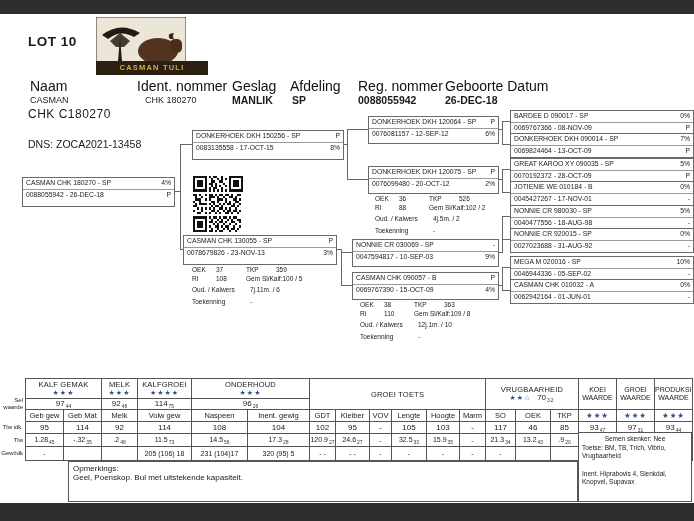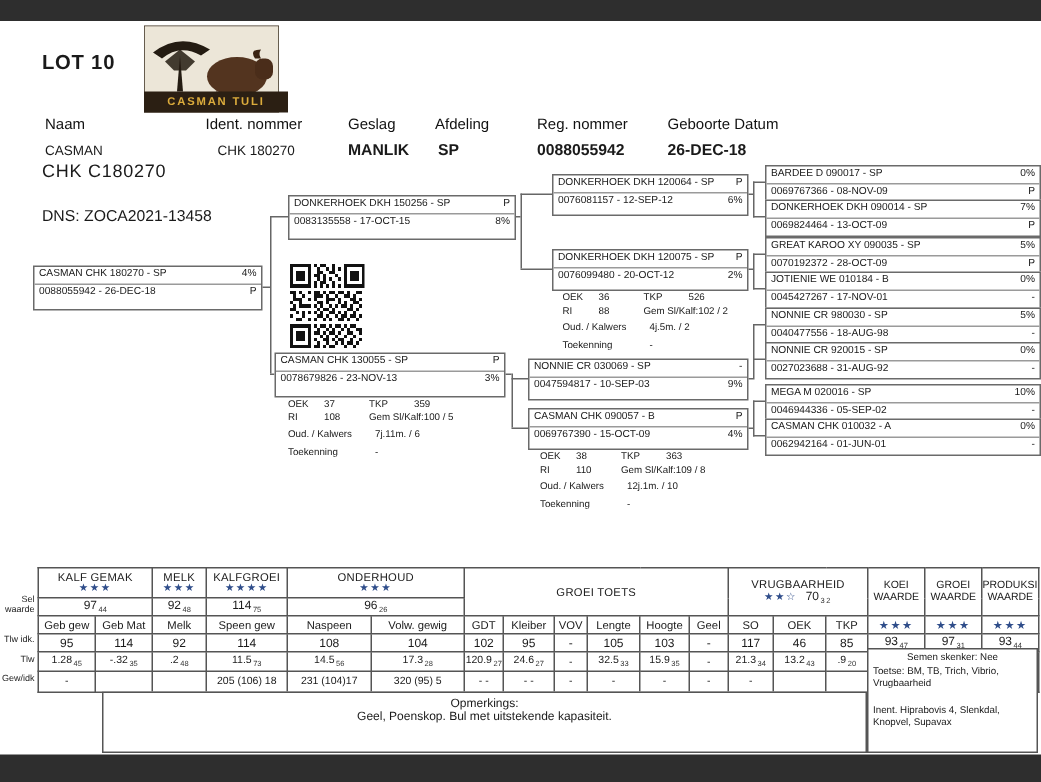--- a/index.html
+++ b/index.html
@@ -6,26 +6,26 @@
   .page{position:relative;width:694px;height:521px;background:#fff;overflow:hidden;
         font-family:"Liberation Sans", sans-serif;color:#1a1a1a;}
   .bar{position:absolute;left:0;width:694px;background:#2e2e2e;}
   .bar.top{top:0;height:14px;}
   .bar.bottom{top:503px;height:18px;}
   .abs{position:absolute;}
   
   .lot{left:28px;top:34px;font-size:13.5px;font-weight:bold;letter-spacing:.5px;}
   .breeder{left:212px;top:44px;font-size:10px;font-weight:bold;}
   .logo{left:96px;top:17px;width:90px;height:58px;}
-  .logo .band{position:absolute;left:0;bottom:0;width:96px;height:14px;background:#2b1f13;
+  .logo .band{position:absolute;left:0;bottom:0;width:112px;height:14px;background:#2b1f13;
       color:#dcac3c;font-size:7.5px;font-weight:bold;text-align:center;line-height:14px;letter-spacing:1.2px;}
   .tuli{left:600px;top:28px;width:86px;height:44px;}
   .tuli .t{position:absolute;left:0;top:12px;font-size:17px;font-weight:bold;color:#1a2147;letter-spacing:.5px;}
   
-  .hlbl{font-size:10px;color:#111;top:78px;}
+  .hlbl{font-size:14px;color:#111;top:78px;}
   .hval{font-size:9px;top:95px;}
   .hvalb{font-size:10.5px;font-weight:bold;top:94px;}
   .stamboek{left:28px;top:107px;font-size:12px;letter-spacing:.5px;}
   .dns{left:28px;top:138px;font-size:10.5px;}
   
   .pbox{position:absolute;border:1px solid #6a6a6a;background:#fff;}
   .pline{display:flex;justify-content:space-between;padding:0 3px;font-size:6.8px;
          line-height:10.5px;white-space:nowrap;overflow:hidden;}
   .pline.first{border-bottom:1px solid #9a9a9a;}
   .pflag{margin-left:4px;}
@@ -50,21 +50,21 @@
   .grp{font-size:7.5px;letter-spacing:.2px;line-height:9px;}
   .stars{color:#2f4d8a;font-size:7px;letter-spacing:1px;line-height:8px;}
   .whead{font-size:7px;line-height:8px;white-space:normal!important;}
   tr.rhead td{font-size:7.5px;}
   tr.rtlw td{font-size:7px;}
   tr.rgew td{font-size:7px;}
   .ss{font-size:5px;vertical-align:-2px;margin-left:1px;color:#333;}
   td.nob{border:none;}
   .gut{position:absolute;left:0;width:23px;text-align:right;font-size:6px;color:#222;line-height:6.5px;}
   .opmerk{position:absolute;left:68px;top:461px;width:510px;height:41px;border:1px solid #555;
-      font-size:8px;padding:2px 4px;box-sizing:border-box;background:#fff;text-align:center;}
+      font-size:8px;padding:2px 4px;box-sizing:border-box;background:#fff;}
   .notes{position:absolute;left:578px;top:432px;width:114px;height:70px;border:1px solid #555;
       font-size:6.5px;line-height:8px;padding:2px 3px;box-sizing:border-box;background:#fff;z-index:3;}
   .notes .semen{text-align:center;margin-bottom:1px;}
   .notes .inent{margin-top:10px;}
 </style>
 </head>
 <body>
 
 <div class="page">
   <div class="bar top"></div>
@@ -530,29 +530,29 @@
     <tr class="rsel">
       <td colspan="2"><span>97</span><sub class="ss">44</sub></td>
       <td><span>92</span><sub class="ss">48</sub></td>
       <td><span>114</span><sub class="ss">75</sub></td>
       <td colspan="2"><span>96</span><sub class="ss">26</sub></td>
     </tr>
     <tr class="rhead">
       <td>Geb gew</td>
       <td>Geb Mat</td>
       <td>Melk</td>
-      <td>Speen gew</td>
+      <td>Volw gew</td>
       <td>Naspeen</td>
-      <td>Volw. gewig</td>
+      <td>Inent. gewig</td>
       <td>GDT</td>
       <td>Kleiber</td>
       <td>VOV</td>
       <td>Lengte</td>
       <td>Hoogte</td>
-      <td>Geel</td>
+      <td>Marm</td>
       <td>SO</td>
       <td>OEK</td>
       <td>TKP</td>
       <td class="stars">★★★</td>
       <td class="stars">★★★</td>
       <td class="stars">★★★</td>
     </tr>
     <tr class="ridx">
       <td>95</td>
           <td>114</td>

